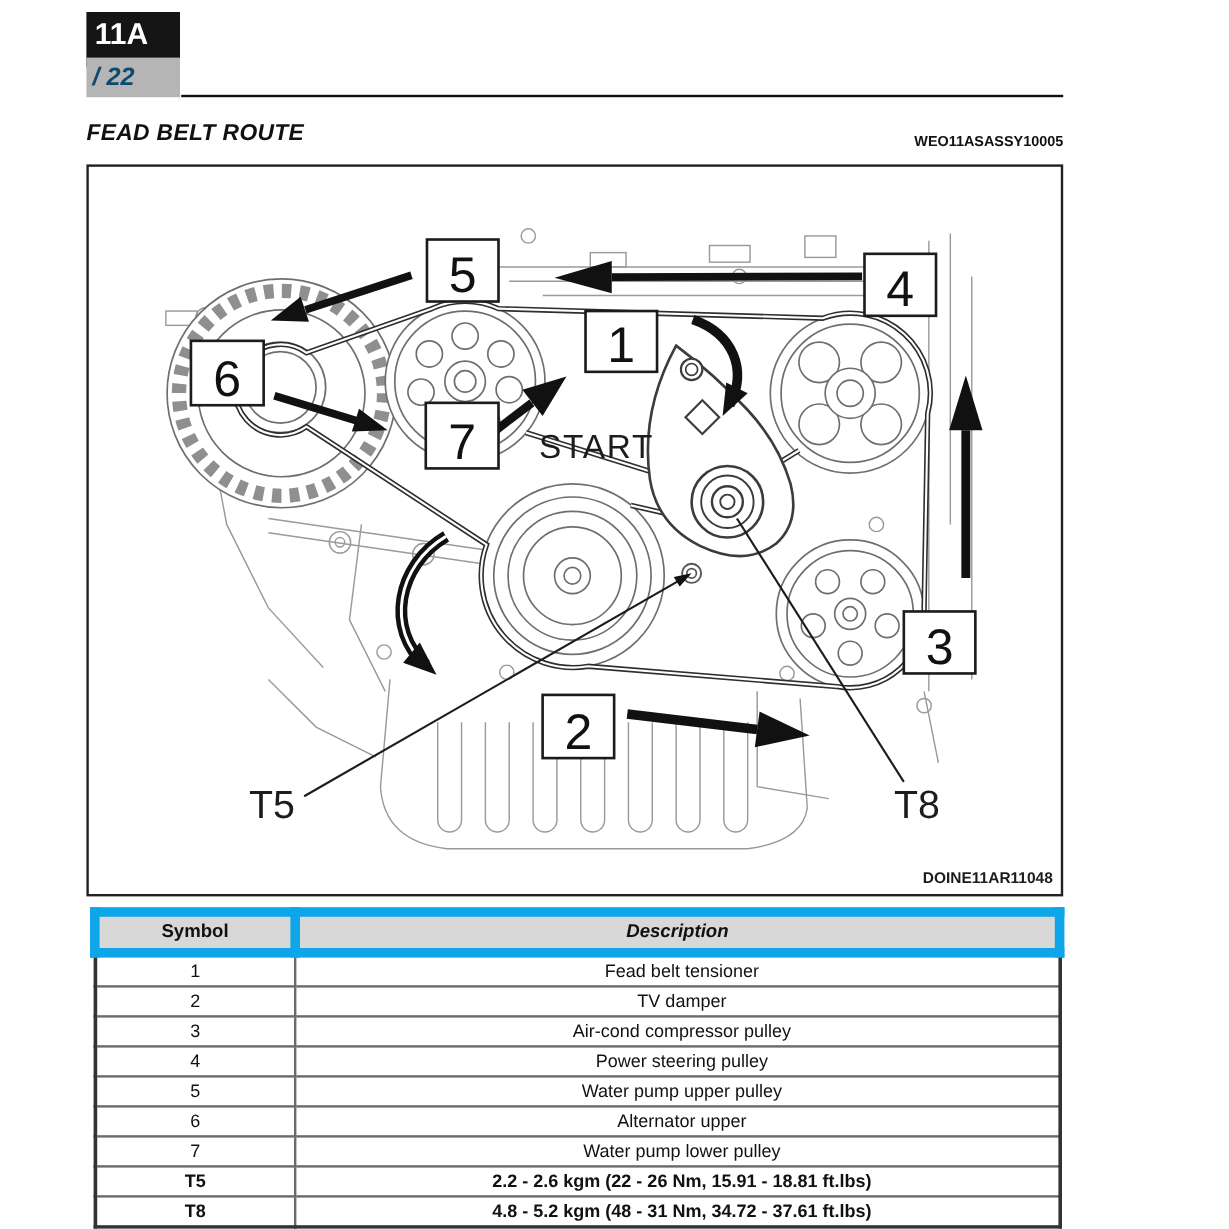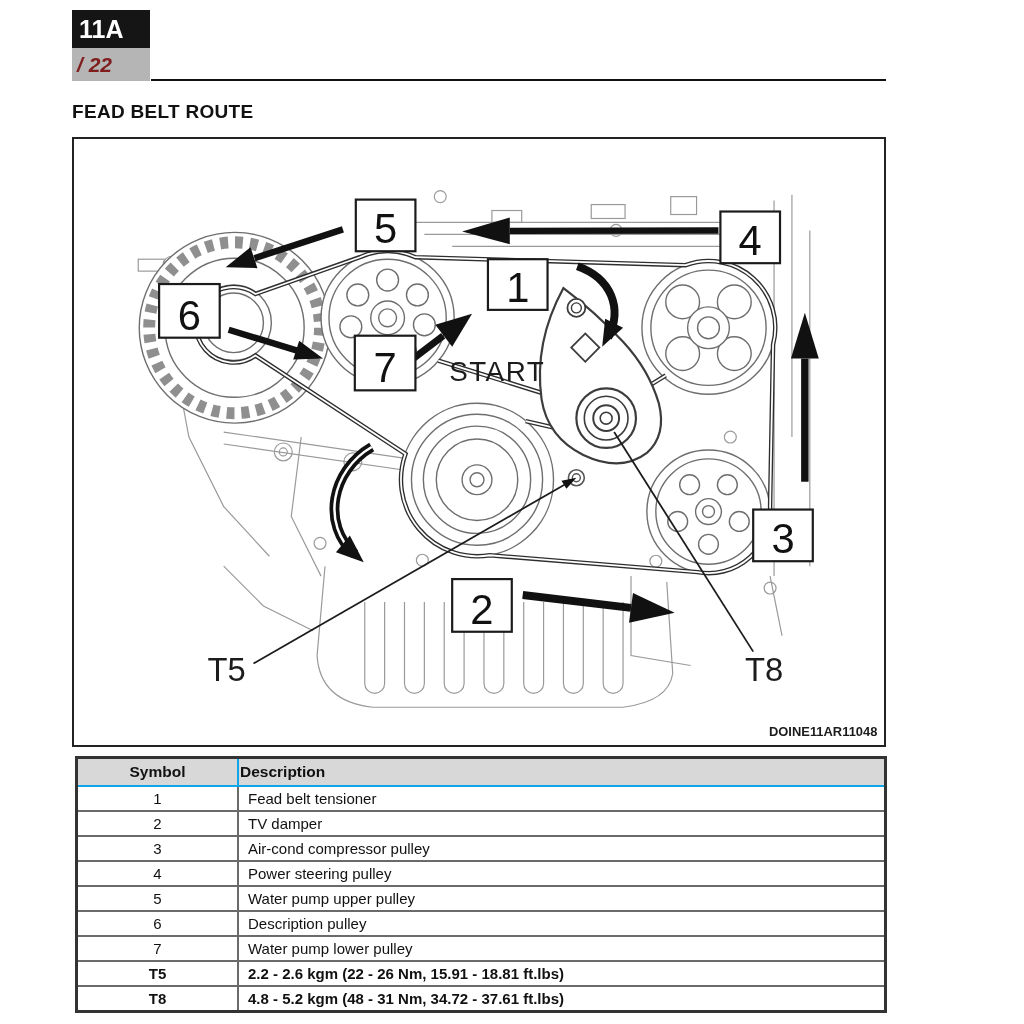--- a/index.html
+++ b/index.html
@@ -2,42 +2,42 @@
 <html><head>
 <meta charset="utf-8">
 <style>
   html,body{margin:0;padding:0;background:#ffffff;}
   body{width:1024px;height:1024px;position:relative;font-family:"Liberation Sans","DejaVu Sans",sans-serif;color:#111;}
   .page{position:absolute;inset:0;background:#fff;}
 
   
   .chapter-box{position:absolute;left:72px;top:10px;width:78px;height:46px;background:#151515;color:#fff;
     font-size:25px;font-weight:bold;line-height:38px;padding-left:7px;box-sizing:border-box;}
-  .pageno-box{position:absolute;left:72px;top:48px;width:78px;height:33px;background:#b5b5b5;color:#7f1d1d;
+  .pageno-box{position:absolute;left:72px;top:48px;width:78px;height:33px;background:#b5b5b5;color:#0c4a6e;
     font-size:21px;font-weight:bold;font-style:italic;line-height:33px;padding-left:5px;box-sizing:border-box;}
   .hd-title{position:absolute;left:164px;top:15px;font-size:22px;font-weight:bold;letter-spacing:.2px;}
   .hd-subtitle{position:absolute;left:164px;top:53px;font-size:18px;font-weight:bold;letter-spacing:.2px;}
   .hd-rule{position:absolute;left:151px;top:79px;width:735px;height:2px;background:#111;}
 
   
-  .sec-title{position:absolute;left:72px;top:101px;font-size:19px;font-weight:bold;letter-spacing:.3px;}
+  .sec-title{position:absolute;left:72px;top:101px;font-size:19px;font-weight:bold;letter-spacing:.3px;font-style:italic;}
   .doc-code{position:absolute;left:72px;top:111px;width:814px;text-align:right;font-size:12px;font-weight:bold;}
 
   
   .figure{position:absolute;left:72px;top:137px;width:814px;height:610px;border:2px solid #222;box-sizing:border-box;background:#fff;}
   .figure svg{display:block;width:100%;height:100%;}
 
   
   table.parts{position:absolute;left:75px;top:756px;width:812px;border-collapse:collapse;table-layout:fixed;
     font-size:15px;border:3px solid #333;}
-  table.parts th{background:#d8d8d8;font-weight:bold;height:24px;border:2px solid #0ea5e9;font-size:15.5px;}
+  table.parts th{background:#d8d8d8;font-weight:bold;height:24px;border:8px solid #0ea5e9;font-size:15.5px;}
   table.parts td{height:21px;border:2px solid #6a6a6a;background:#fff;}
   td.sym,th.sym{width:157px;text-align:center;}
-  td.desc{text-align:left;padding-left:9px;}
-  th.desc{text-align:left;}
+  td.desc{text-align:center;padding-left:9px;}
+  th.desc{text-align:center;font-style:italic;}
   tr.torque td{font-weight:bold;}
 
   
   .mach{stroke:#9a9a9a;stroke-width:1.2;fill:none;}
   .pul{stroke:#6e6e6e;stroke-width:1.4;fill:#fff;}
   .puln{stroke:#6e6e6e;stroke-width:1.4;fill:none;}
   .beltA{stroke:#2e2e2e;stroke-width:4.5;fill:none;}
   .beltB{stroke:#ffffff;stroke-width:1.8;fill:none;}
   .arrowline{stroke:#111;fill:none;}
   .arrowhead{fill:#111;stroke:none;}
@@ -48,20 +48,21 @@
 </head>
 <body>
 
 <div class="page">
 
   <div class="chapter-box">11A</div>
   <div class="pageno-box">/ 22</div>
   <div class="hd-rule"></div>
 
   <div class="sec-title">FEAD BELT ROUTE</div>
+  <div class="doc-code">WEO11ASASSY10005</div>
 
   <div class="figure">
     <svg viewBox="0 0 814 610">
 
       <g class="mach">
         <path d="M340,84 H704"></path>
         <path d="M352,96 H700"></path>
         <path d="M380,108 H690"></path>
         <rect x="420" y="72" width="30" height="12"></rect>
         <rect x="520" y="66" width="34" height="14"></rect>
@@ -248,21 +249,21 @@
       <tr>
         <td class="sym">4</td>
         <td class="desc">Power steering pulley</td>
       </tr>
       <tr>
         <td class="sym">5</td>
         <td class="desc">Water pump upper pulley</td>
       </tr>
       <tr>
         <td class="sym">6</td>
-        <td class="desc">Description pulley</td>
+        <td class="desc">Alternator upper</td>
       </tr>
       <tr>
         <td class="sym">7</td>
         <td class="desc">Water pump lower pulley</td>
       </tr>
       <tr class="torque">
         <td class="sym">T5</td>
         <td class="desc">2.2 - 2.6 kgm (22 - 26 Nm, 15.91 - 18.81 ft.lbs)</td>
       </tr>
       <tr class="torque">

